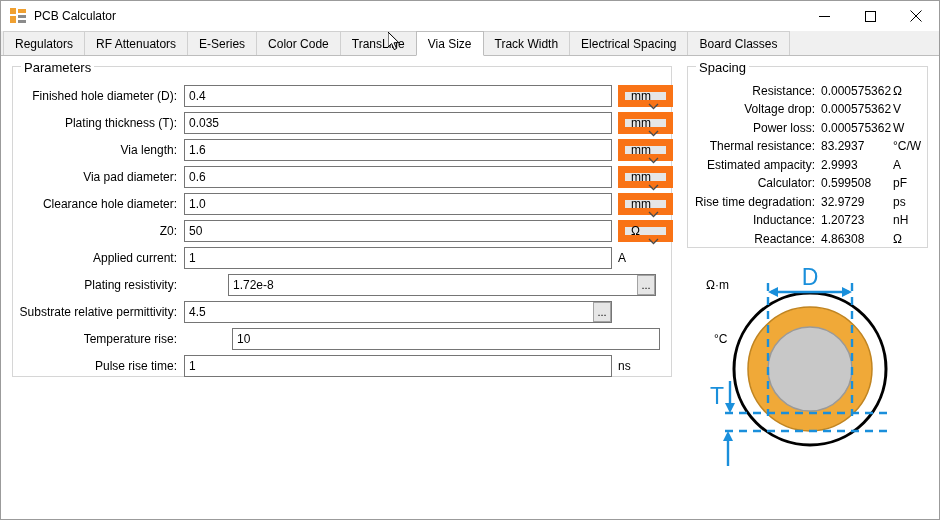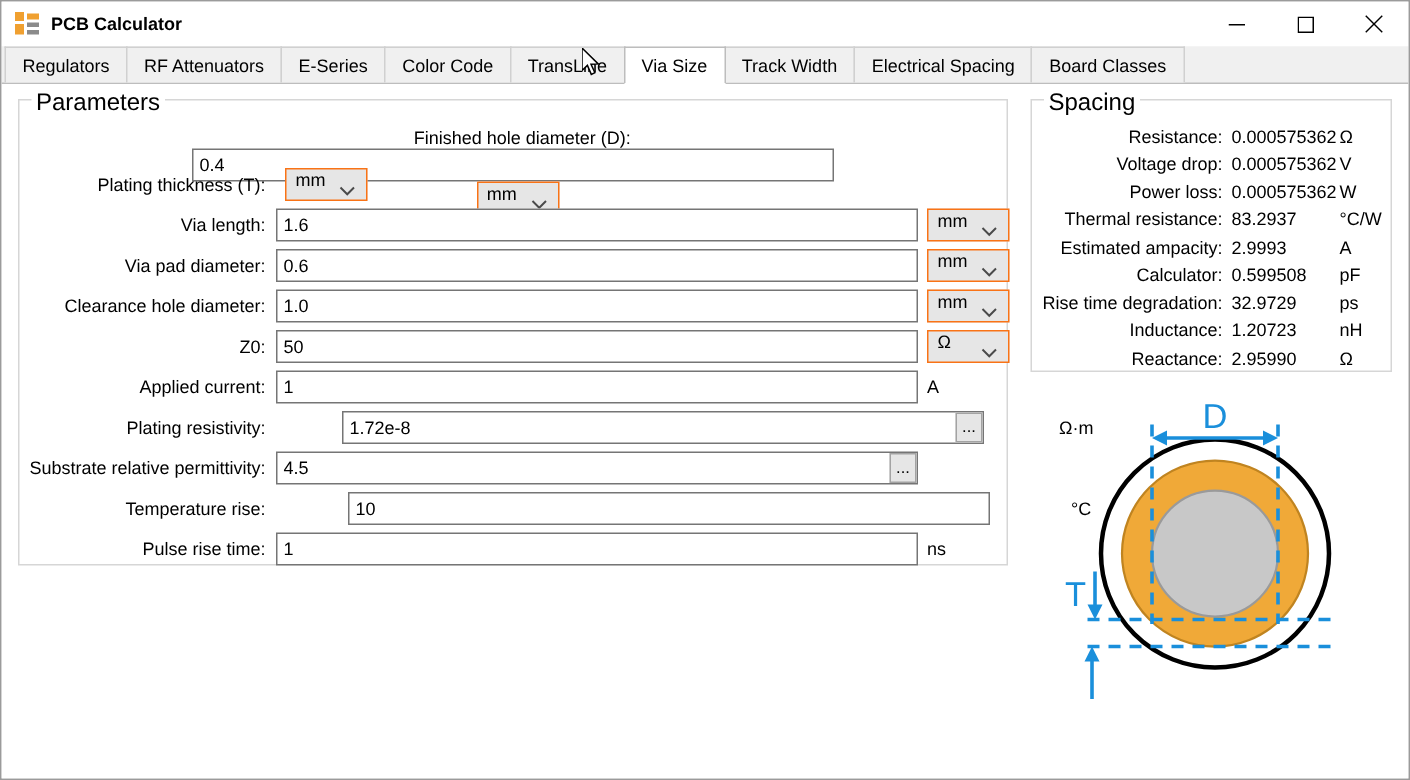--- a/index.html
+++ b/index.html
@@ -27,21 +27,20 @@
 
   
   .titlebar {
     position: absolute;
     left: 0; top: 0;
     width: 938px;
     height: 30px;
     background: #ffffff;
     display: flex;
     align-items: center;
-    font-weight: bold;
   }
   .app-icon {
     width: 16px;
     height: 16px;
     margin-left: 9px;
     margin-right: 8px;
     position: relative;
     flex: none;
   }
   .app-icon i {
@@ -127,21 +126,21 @@
     position: absolute;
     border: 1px solid #d6d6d6;
     box-sizing: border-box;
   }
   .groupbox > .gb-title {
     position: absolute;
     top: -7px;
     left: 8px;
     background: #ffffff;
     padding: 0 3px;
-    font-size: 16px;
+    font-size: 13px;
     color: #000;
     white-space: nowrap;
   }
 
   #params-group {
     left: 11px;
     top: 10px;
     width: 660px;
     height: 311px;
   }
@@ -204,25 +203,26 @@
     text-align: center;
     font-family: "Liberation Sans", sans-serif;
     padding: 0;
     cursor: default;
   }
   .unit-select {
     margin-left: 6px;
     width: 55px;
     height: 22px;
     background: #e6e6e6;
-    border: 1px solid #f97316;
-    box-sizing: border-box;
-    font-size: 12px;
-    color: #000;
-    display: flex;
+    border: 7px solid #f97316;
+    box-sizing: border-box;
+    font-size: 12px;
+    color: #000;
+    display: flex;
+    align-items: center;
     padding-left: 6px;
     position: relative;
     flex: none;
   }
   .unit-select .chev {
     position: absolute;
     right: 7px;
     top: 7px;
   }
   .unit-plain {
@@ -325,34 +325,37 @@
       <div class="tab">Track Width</div>
       <div class="tab">Electrical Spacing</div>
       <div class="tab">Board Classes</div>
     </div>
 
   <div class="content">
 
     <div class="groupbox" id="params-group">
       <span class="gb-title">Parameters</span>
       <div id="param-rows">
-          <div class="prow" style="top: 18px; flex-direction: column;">
+          <div class="prow" style="top: 18px;">
             <div class="plabel">Finished hole diameter (D):</div>
             <div class="pinput-wrap">
               <input class="pinput" type="text" value="0.4" style="">
             </div>
             <div class="unit-select">
               <span>mm</span>
               <span class="chev"><svg width="11" height="7" viewBox="0 0 11 7">
                   <polyline points="1,1 5.5,5.5 10,1" fill="none" stroke="#4a4a4a" stroke-width="1.3"></polyline>
                 </svg></span>
             </div>
           </div>
           <div class="prow" style="top: 45px;">
             <div class="plabel">Plating thickness (T):</div>
+            <div class="pinput-wrap">
+              <input class="pinput" type="text" value="0.035" style="">
+            </div>
             <div class="unit-select">
               <span>mm</span>
               <span class="chev"><svg width="11" height="7" viewBox="0 0 11 7">
                   <polyline points="1,1 5.5,5.5 10,1" fill="none" stroke="#4a4a4a" stroke-width="1.3"></polyline>
                 </svg></span>
             </div>
           </div>
           <div class="prow" style="top: 72px;">
             <div class="plabel">Via length:</div>
             <div class="pinput-wrap">
@@ -478,21 +481,21 @@
             <div class="rvalue">32.9729</div>
             <div class="runit">ps</div>
           </div>
           <div class="rrow" style="top: 143.5px;">
             <div class="rlabel">Inductance:</div>
             <div class="rvalue">1.20723</div>
             <div class="runit">nH</div>
           </div>
           <div class="rrow" style="top: 162px;">
             <div class="rlabel">Reactance:</div>
-            <div class="rvalue">2.95990</div>
+            <div class="rvalue">4.86308</div>
             <div class="runit">Ω</div>
           </div>
         </div>
     </div>
 
     <div id="via-diagram">
       <svg width="241" height="215" viewBox="0 0 241 215">
 
         <circle cx="123" cy="108" r="76" fill="#ffffff" stroke="#000000" stroke-width="3"></circle>
 

